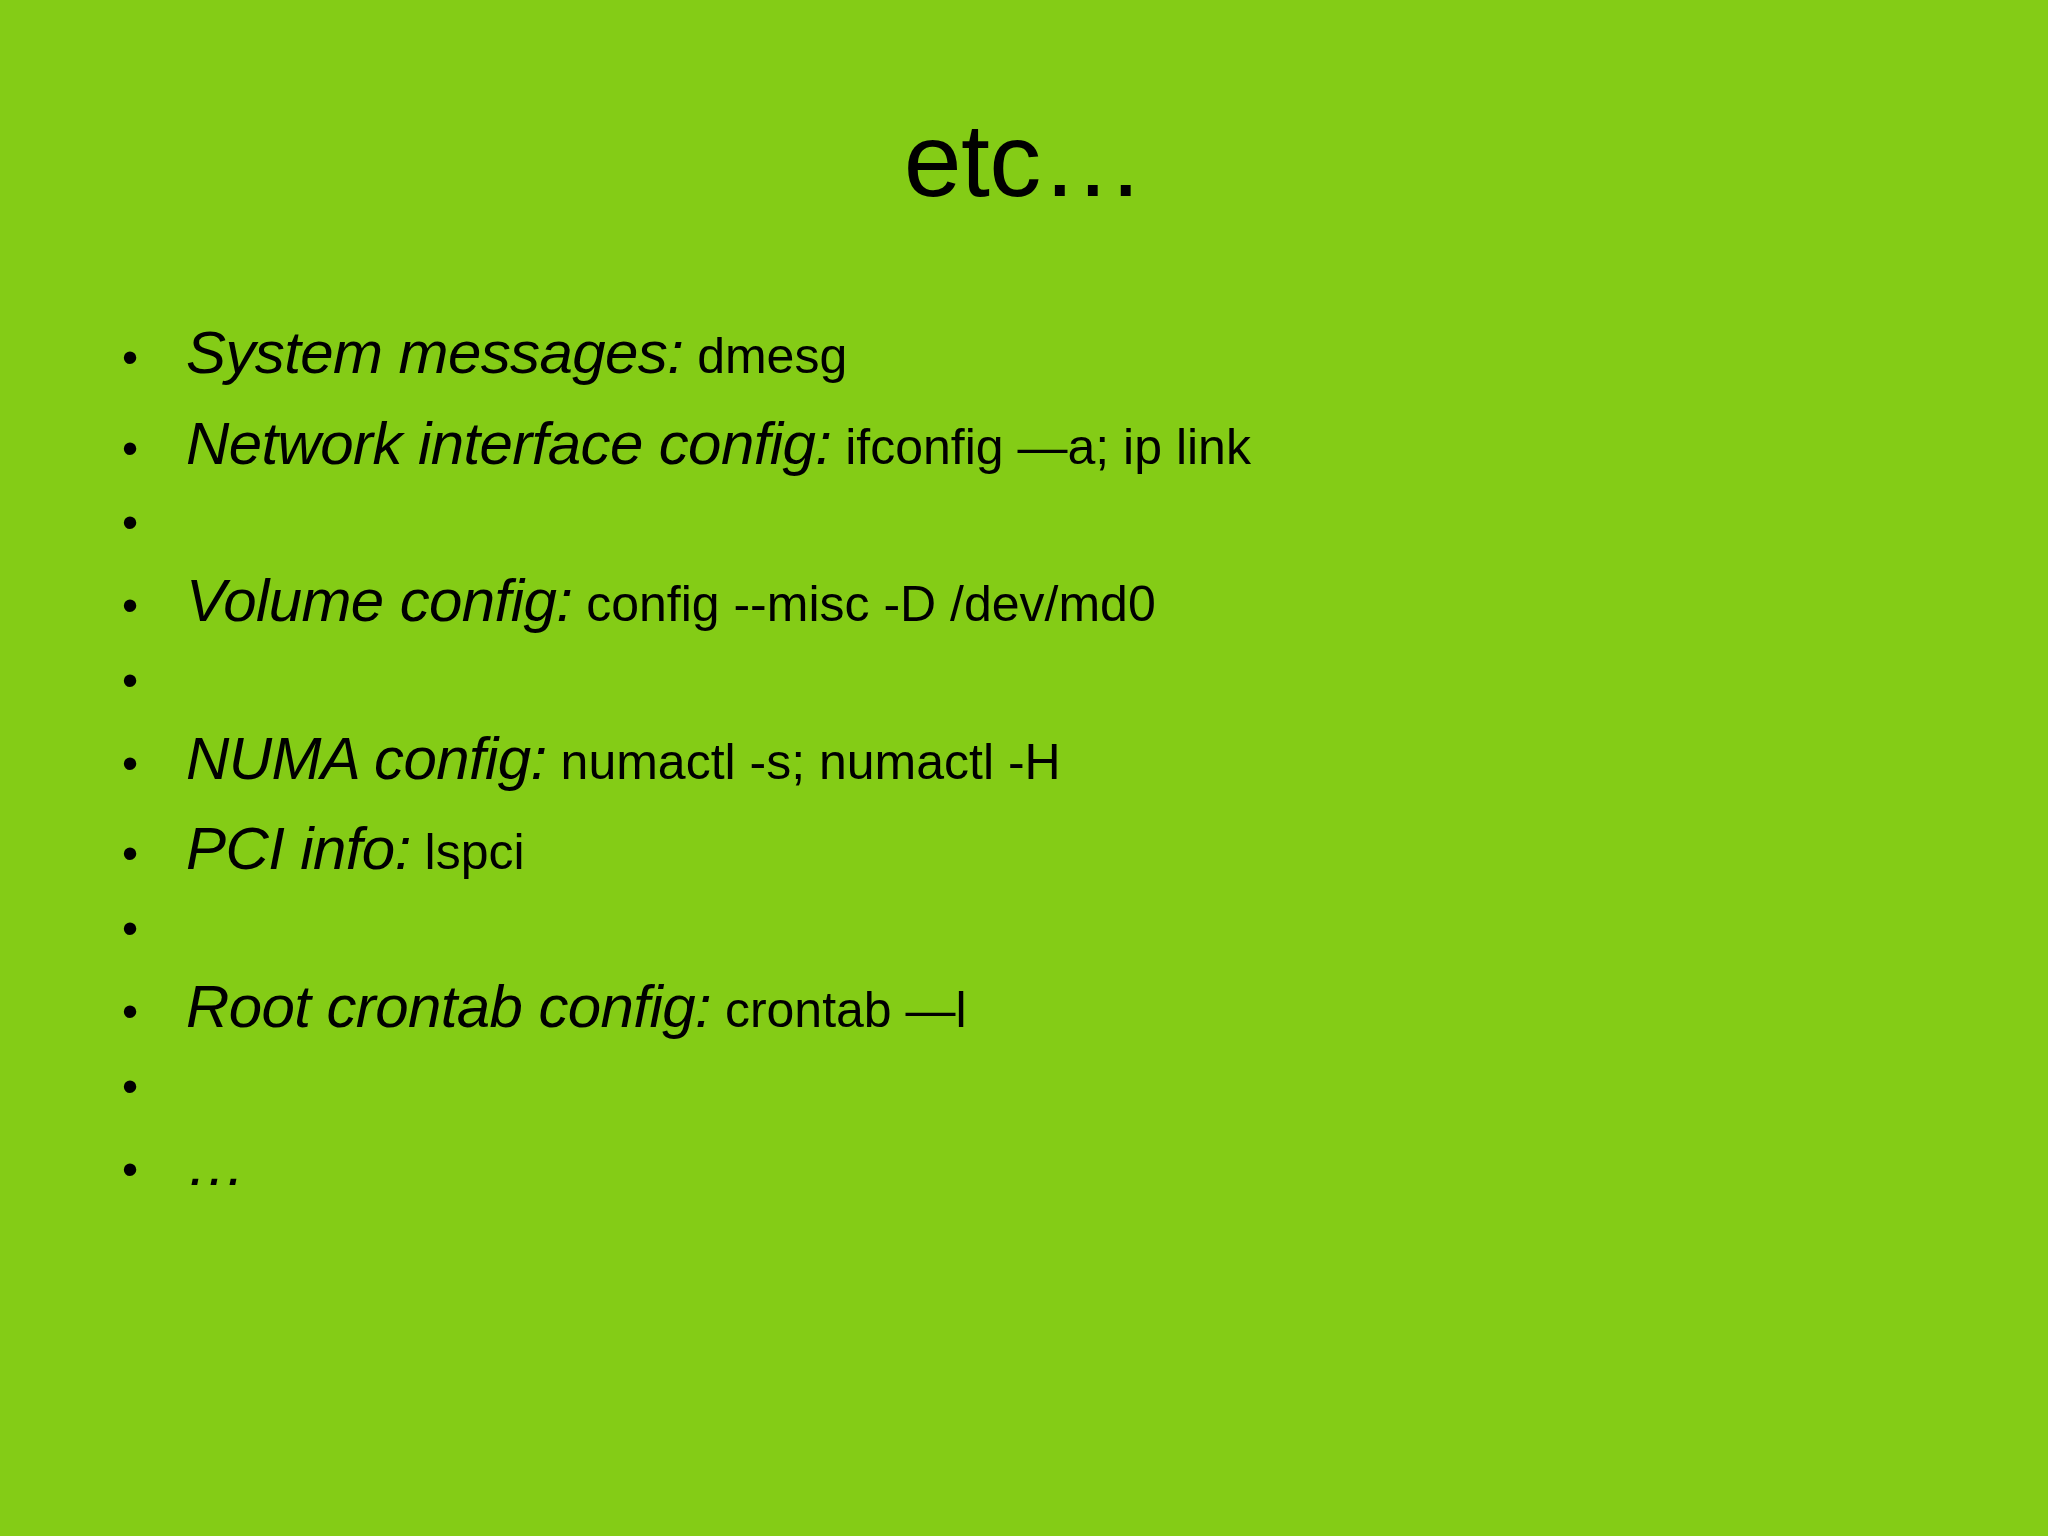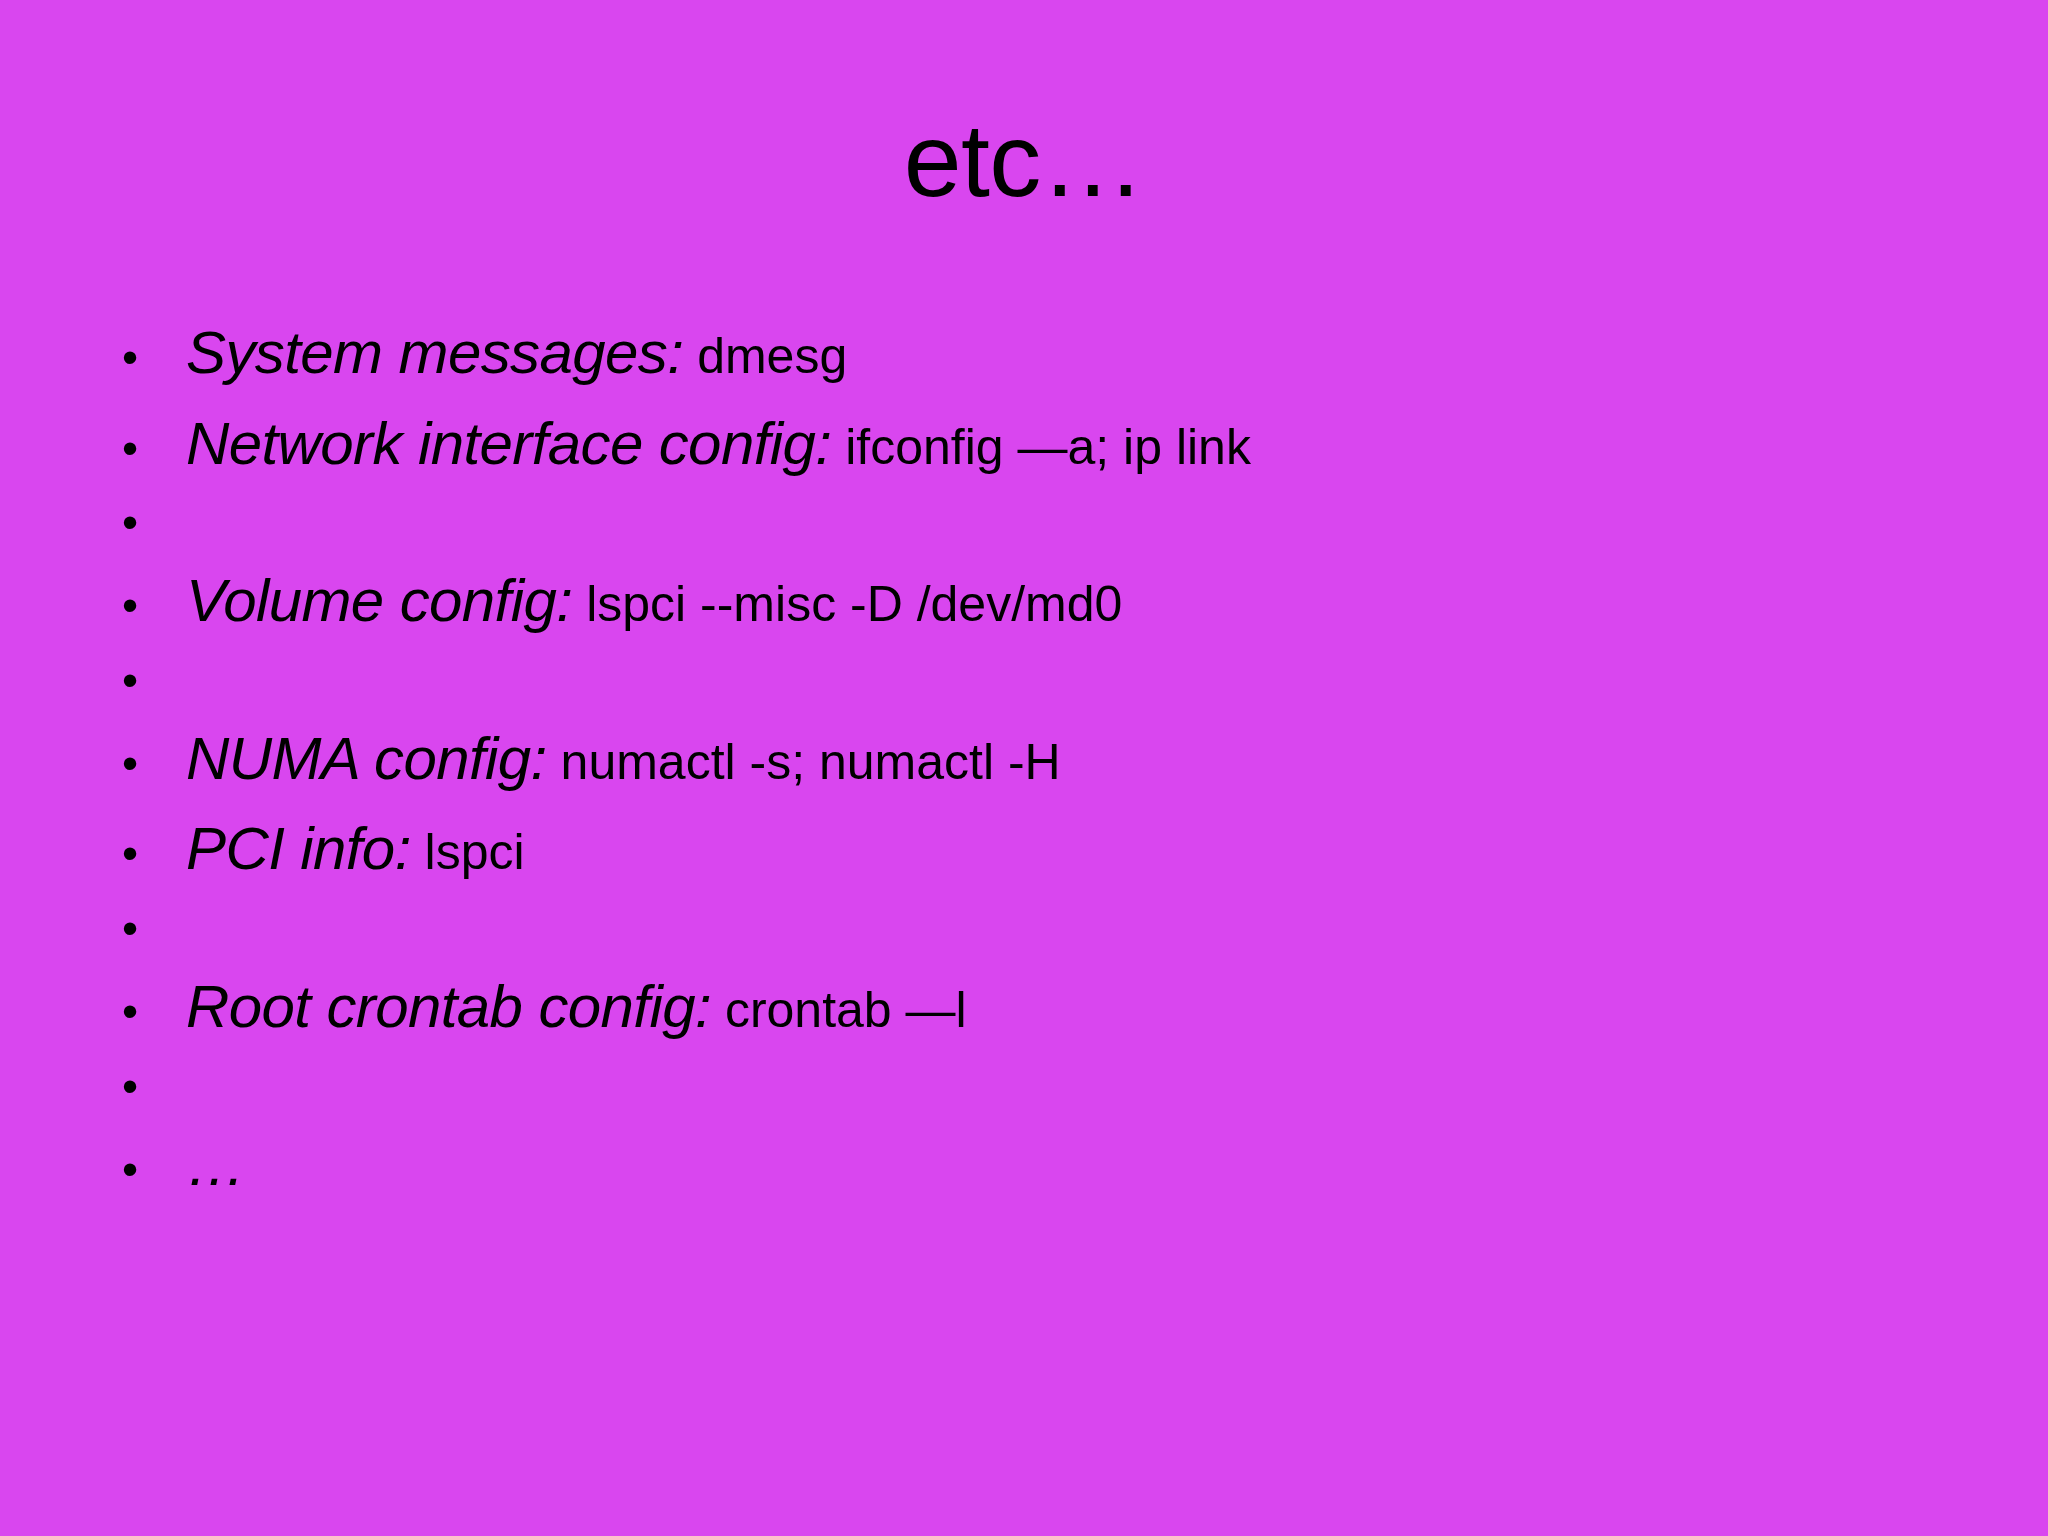--- a/index.html
+++ b/index.html
@@ -9,21 +9,21 @@
     background: #ffffff;
   }
   body {
     font-family: "Liberation Sans", sans-serif;
     color: #000000;
   }
   .slide {
     position: relative;
     width: 2048px;
     height: 1536px;
-    background: #d946ef;
+    background: #84cc16;
     overflow: hidden;
     box-sizing: border-box;
   }
   .slide-title {
     position: absolute;
     left: 0;
     right: 0;
     top: 108px;
     text-align: center;
     font-family: "Liberation Sans", sans-serif;
@@ -104,21 +104,21 @@
       <span class="bullet-marker">•</span>
       <span class="bullet-body"><span class="bullet-label">Network interface config:</span><span class="bullet-cmd"> ifconfig —a; ip link</span></span>
     </li>
 
     <li class="bullet-item">
       <span class="bullet-marker">•</span>
     </li>
 
     <li class="bullet-item">
       <span class="bullet-marker">•</span>
-      <span class="bullet-body"><span class="bullet-label">Volume config:</span><span class="bullet-cmd"> lspci --misc -D /dev/md0</span></span>
+      <span class="bullet-body"><span class="bullet-label">Volume config:</span><span class="bullet-cmd"> config --misc -D /dev/md0</span></span>
     </li>
 
     <li class="bullet-item">
       <span class="bullet-marker">•</span>
     </li>
 
     <li class="bullet-item">
       <span class="bullet-marker">•</span>
       <span class="bullet-body"><span class="bullet-label">NUMA config:</span><span class="bullet-cmd"> numactl -s; numactl -H</span></span>
     </li>

